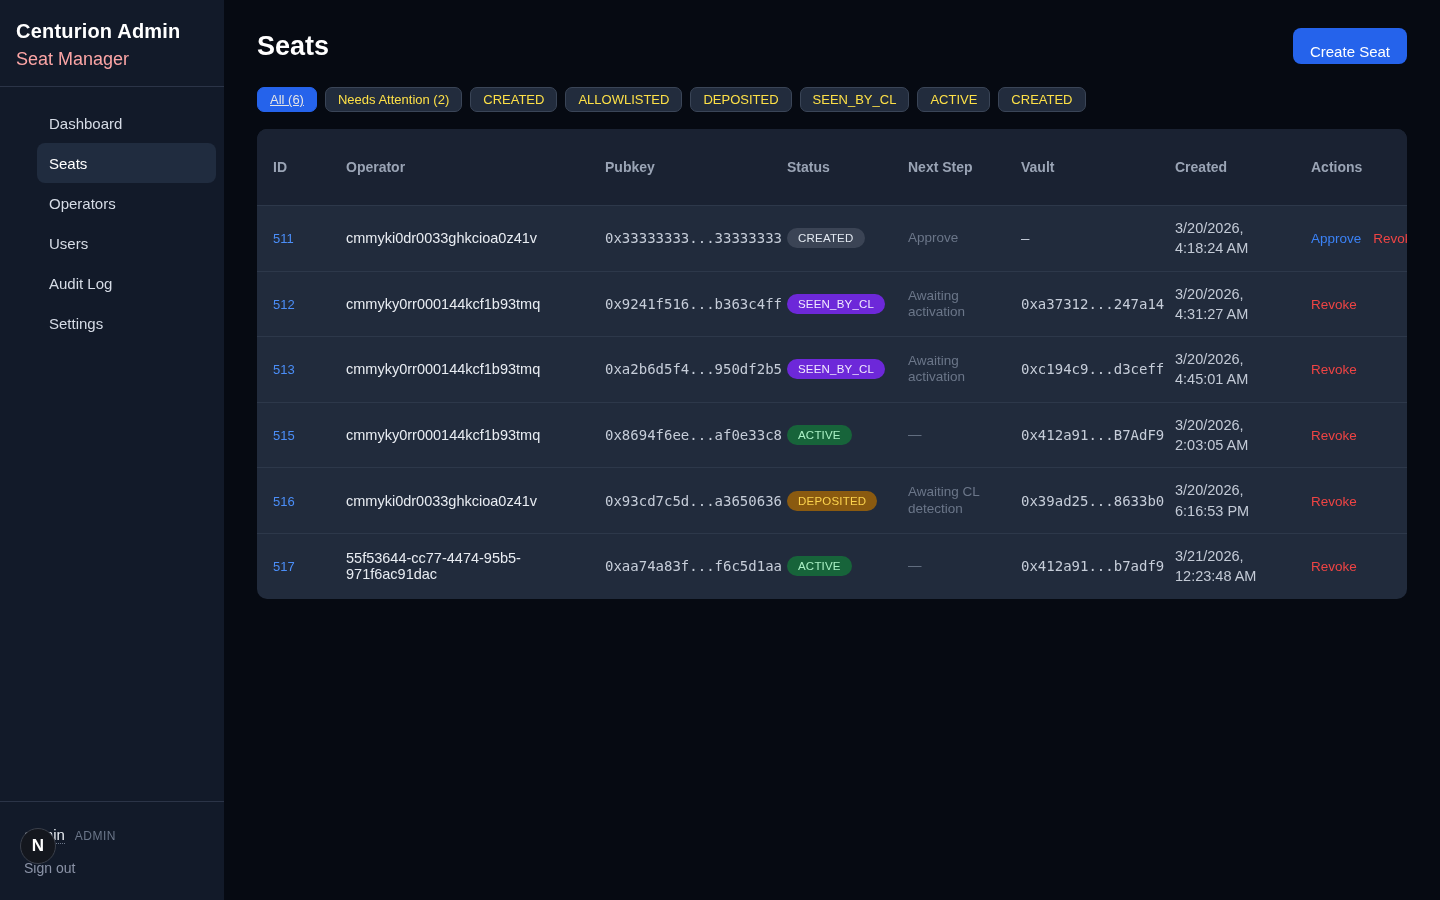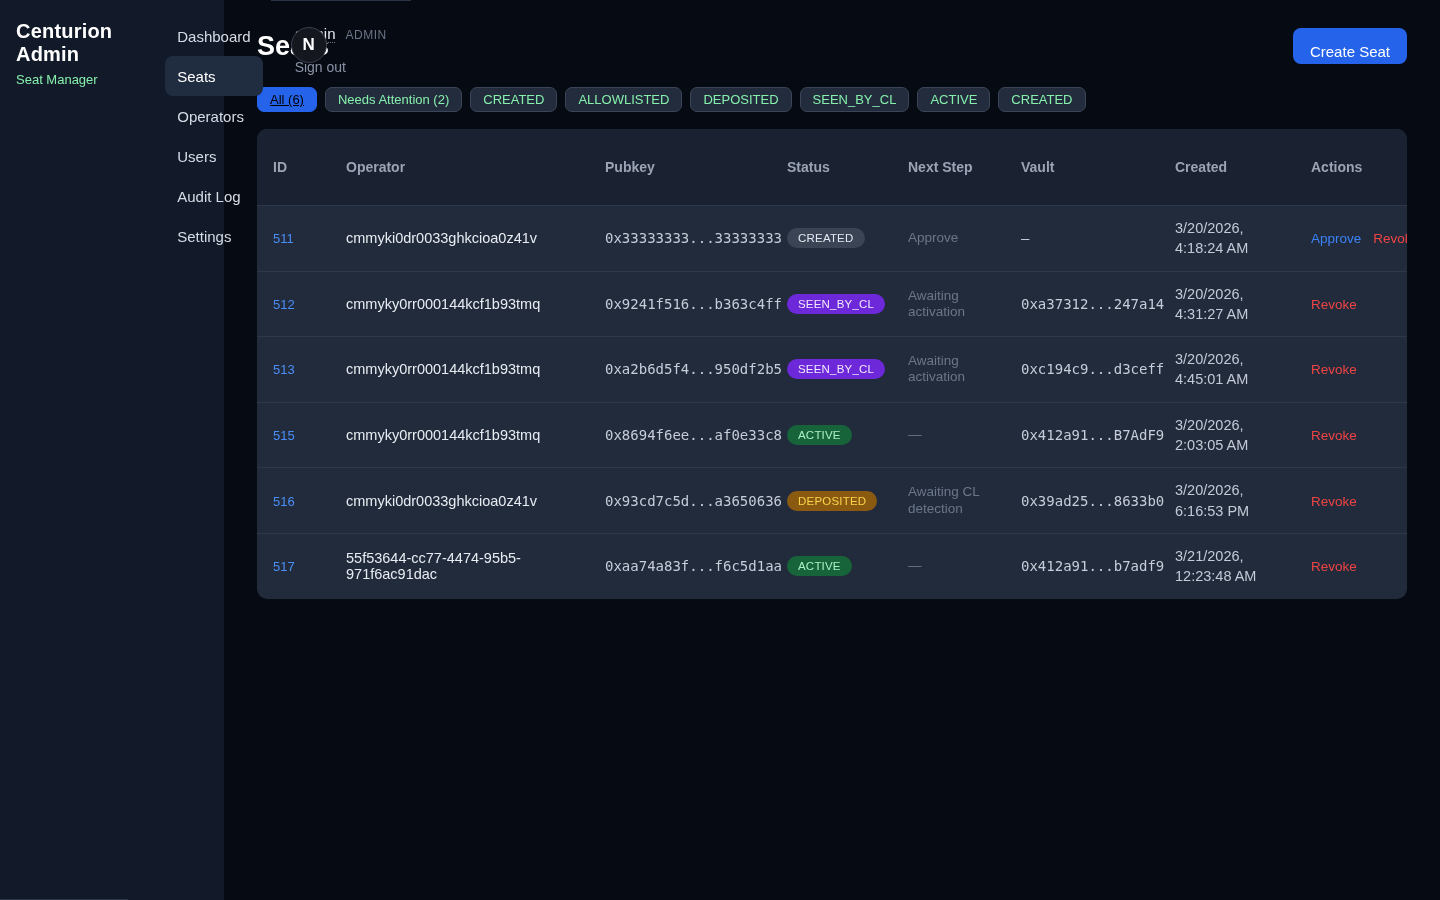--- a/index.html
+++ b/index.html
@@ -7,26 +7,26 @@
   body {
     font-family:"Liberation Sans", sans-serif;
     background:#060a12;
     color:#e8ecf2;
     display:flex;
   }
   
   .sidebar {
     width:224px; min-width:224px; height:900px;
     background:#121a29;
-    display:flex; flex-direction:row;
+    display:flex; flex-direction:column;
     position:relative;
   }
   .sidebar-header { padding:20px 16px 16px 16px; border-bottom:1px solid #2b3447; }
   .app-title { font-size:20px; font-weight:bold; color:#ffffff; letter-spacing:.2px; }
-  .app-subtitle { font-size:13px; color:#86efac; margin-top:6px; }
+  .app-subtitle { font-size:18px; color:#fca5a5; margin-top:6px; }
   .nav { padding:16px 8px; display:flex; flex-direction:column;margin-left:29px; }
   .nav-item {
     height:40px; display:flex; align-items:center;
     padding:0 12px; border-radius:8px;
     font-size:15px; color:#d6dce6; cursor:pointer;
   }
   .nav-item.active { background:#202c3f; color:#ffffff; }
   .sidebar-spacer { flex:1; }
   .sidebar-footer { border-top:1px solid #2b3447; padding:24px; position:relative; }
   .user-line { display:flex; align-items:baseline; gap:10px; }
@@ -49,25 +49,25 @@
     background:#2563eb; color:#ffffff; border:none;
     font-family:"Liberation Sans", sans-serif;
     font-size:15px; padding:15px 17px; height:36px;
     border-radius:8px; cursor:pointer;
   }
   
   .filters { display:flex; gap:8px; margin-top:23px; }
   .pill {
     height:25px; display:inline-flex; align-items:center;
     padding:0 12px; border-radius:7px;
-    font-size:13px; color:#86efac;
+    font-size:13px; color:#fde047;
     background:#222c3d; border:1px solid #3a4557;
     cursor:pointer; white-space:nowrap;
   }
-  .pill.active { background:#2563eb; border-color:#2563eb; color:#000000;text-decoration:underline; }
+  .pill.active { background:#2563eb; border-color:#2563eb; color:#e5e5e5;text-decoration:underline; }
   
   .table-wrap { margin-top:17px; border-radius:10px; overflow:hidden; background:#212b3c; }
   table { width:100%; border-collapse:collapse; table-layout:fixed; }
   thead tr { background:#1a2232; }
   th {
     text-align:left; font-size:14px; font-weight:bold; color:#9aa4b5;
     padding:30px 16px;
   }
   tbody tr { border-top:1px solid #2d384a; }
   td { padding:12px 16px; font-size:14.5px; vertical-align:middle; height:64px; }

